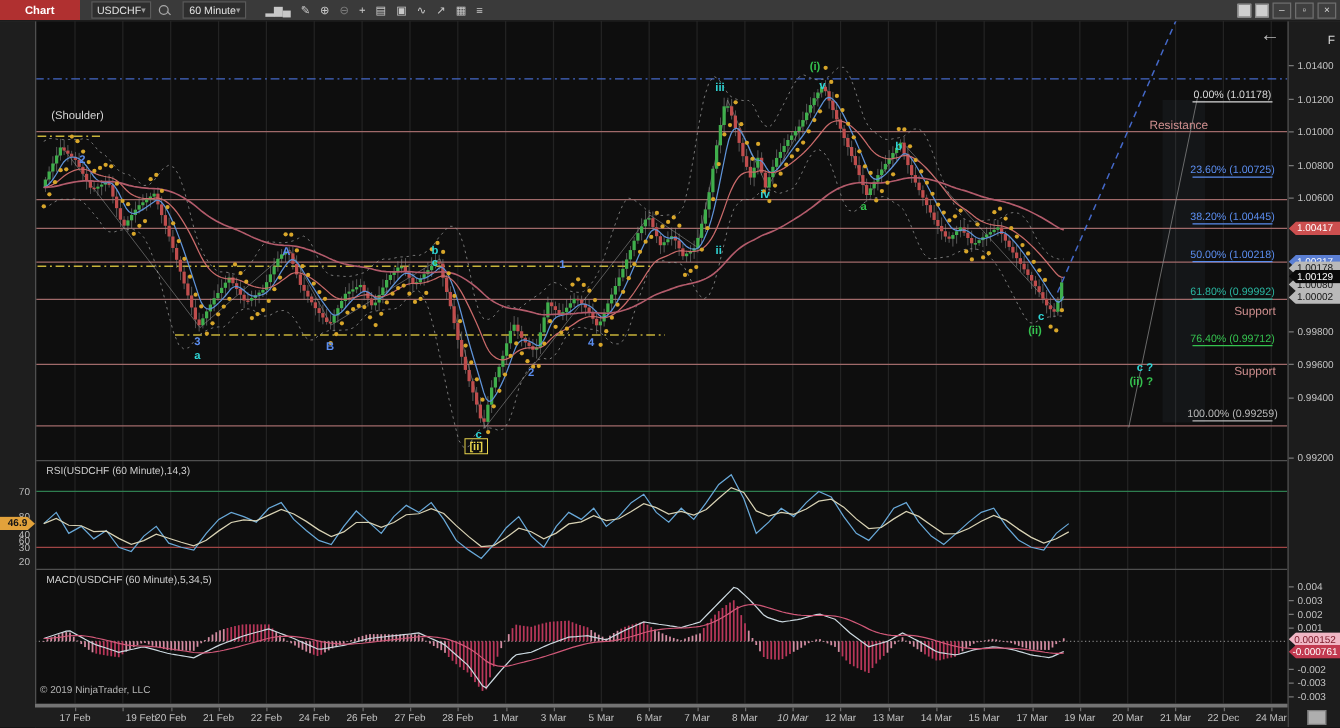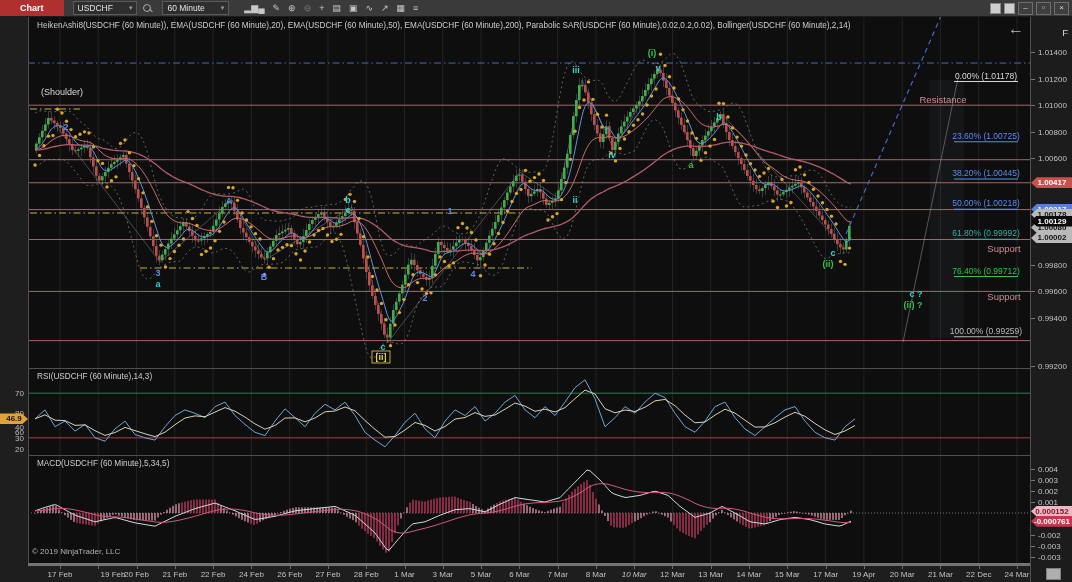--- a/index.html
+++ b/index.html
@@ -4,21 +4,21 @@
 <style>
   html,body{margin:0;padding:0;background:#111;}
   .window{position:relative;width:1072px;height:582px;background:#262626;
     font-family:"Liberation Sans",sans-serif;overflow:hidden;color:#ccc;}
   
   .toolbar{position:absolute;top:0;left:0;right:0;height:16px;background:#3a3a3a;
     border-bottom:1px solid #1c1c1c;display:flex;align-items:center;gap:5px;z-index:30;}
   .chart-tab{height:16px;padding:0 20px;background:#b03030;color:#fff;font-size:9px;
     line-height:16px;font-weight:bold;}
   .combo{display:flex;align-items:center;height:12px;background:#2e2e2e;border:1px solid #5a5a5a;
-    font-size:8.5px;color:#e2e2e2;padding:0 4px;gap:16px;margin-left:4px;}
+    font-size:8.5px;color:#e2e2e2;padding:0 4px;gap:0;margin-left:4px;}
   .combo .chev{font-size:7px;color:#9a9a9a;}
   .mag{position:relative;width:11px;height:11px;display:inline-block;}
   .mag i{position:absolute;display:block;}
   .mag .mc{left:1px;top:1px;width:6px;height:6px;border:1px solid #a8a8a8;border-radius:50%;}
   .mag .mh{left:7px;top:7px;width:4px;height:1px;background:#a8a8a8;transform:rotate(45deg);}
   .tool-icons{display:flex;gap:8px;margin-left:10px;align-items:center;}
   .tool-icon{font-size:9px;color:#c8c8c8;line-height:14px;cursor:default;}
   .tool-icon.dim{opacity:.45;}
   .win-controls{margin-left:auto;display:flex;gap:3px;align-items:center;padding-right:3px;}
   .link-sq{width:9px;height:9px;background:#cfcfcf;border:1px solid #8a8a8a;}
@@ -35,21 +35,21 @@
   .chart-canvas svg{position:absolute;left:0;top:0;}
   svg text{font-family:"Liberation Sans",sans-serif;}
   .overlay-label{position:absolute;font-size:8.2px;color:#cdcdcd;white-space:nowrap;z-index:8;}
   .back-arrow{position:absolute;left:980px;top:4px;font-size:16px;color:#b8b8b8;z-index:9;}
   .copyright{position:absolute;left:4px;top:531px;font-size:8px;color:#b4b4b4;z-index:8;}
   .price-axis{position:absolute;left:1030px;top:16px;width:42px;bottom:0;background:#1c1c1c;
     border-left:1px solid #4f4f4f;z-index:10;}
   .pa-tick{position:absolute;left:7px;font-size:8px;color:#c2c2c2;}
   .pa-tick::before{content:"";position:absolute;left:-7px;top:4px;width:4px;height:1px;background:#777;}
   .pa-badge{position:absolute;left:0;width:42px;height:11px;font-size:8px;line-height:11px;
-    text-align:center;font-weight:bold;clip-path:polygon(14% 0,100% 0,100% 100%,14% 100%,0 50%);}
+    text-align:center;font-weight:normal;clip-path:polygon(14% 0,100% 0,100% 100%,14% 100%,0 50%);}
   .fixed-label{position:absolute;top:11px;right:5px;font-size:9.5px;color:#d8d8d8;}
   .time-axis{position:absolute;left:28px;top:563px;width:1002px;height:19px;background:#1e1e1e;
     border-top:3px solid #737373;z-index:10;}
   .ta-label{position:absolute;top:4px;font-size:8px;color:#c2c2c2;transform:translateX(-50%);white-space:nowrap;}
   .ta-tick{position:absolute;top:0;width:1px;height:3px;background:#6a6a6a;}
   .corner-box{position:absolute;left:1046px;top:568px;width:13px;height:10px;background:#aeaeae;
     border:1px solid #808080;z-index:12;}
 </style>
 </head>
 <body>
@@ -1215,21 +1215,20 @@
           <text x="691" y="104" text-anchor="middle" font-size="9" fill="#2fd5d5" font-weight="bold">b</text>
           <text x="805" y="240" text-anchor="middle" font-size="9" fill="#2fd5d5" font-weight="bold">c</text>
           <text x="800" y="251" text-anchor="middle" font-size="9" fill="#35c24f" font-weight="bold">(ii)</text>
           <text x="888" y="281" text-anchor="middle" font-size="9" fill="#2fd5d5" font-weight="bold">c ?</text>
           <text x="885" y="292" text-anchor="middle" font-size="9" fill="#35c24f" font-weight="bold">(ii) ?</text>
           <text x="915" y="87" text-anchor="middle" font-size="9.5" fill="#cf8f8f" font-weight="normal">Resistance</text>
           <text x="976" y="236" text-anchor="middle" font-size="9.5" fill="#cf8f8f" font-weight="normal">Support</text>
           <text x="976" y="284" text-anchor="middle" font-size="9.5" fill="#cf8f8f" font-weight="normal">Support</text>
         </g>
       </svg>
-    <div class="overlay-label" style="left:9px;top:5px">HeikenAshi8(USDCHF (60 Minute)), EMA(USDCHF (60 Minute),20), EMA(USDCHF (60 Minute),50), EMA(USDCHF (60 Minute),200), Parabolic SAR(USDCHF (60 Minute),0.02,0.2,0.02), Bollinger(USDCHF (60 Minute),2,14)</div>
     <div class="overlay-label" style="left:9px;top:356px">RSI(USDCHF (60 Minute),14,3)</div>
     <div class="overlay-label" style="left:9px;top:443px">MACD(USDCHF (60 Minute),5,34,5)</div>
     <div class="copyright">© 2019 NinjaTrader, LLC</div>
     <div class="back-arrow">←</div>
   </div>
 
   <div class="price-axis" id="price-axis">
     <div class="fixed-label">F</div>
   <div class="pa-tick" style="top: 32px;">1.01400</div>
       <div class="pa-tick" style="top: 58.6px;">1.01200</div>
@@ -1294,21 +1293,21 @@
       <div class="ta-label" style="left: 644.48px;">12 Mar</div>
       <div class="ta-tick" style="left: 682.76px;"></div>
       <div class="ta-label" style="left: 682.76px;">13 Mar</div>
       <div class="ta-tick" style="left: 721.04px;"></div>
       <div class="ta-label" style="left: 721.04px;">14 Mar</div>
       <div class="ta-tick" style="left: 759.32px;"></div>
       <div class="ta-label" style="left: 759.32px;">15 Mar</div>
       <div class="ta-tick" style="left: 797.6px;"></div>
       <div class="ta-label" style="left: 797.6px;">17 Mar</div>
       <div class="ta-tick" style="left: 835.88px;"></div>
-      <div class="ta-label" style="left: 835.88px;">19 Apr</div>
+      <div class="ta-label" style="left: 835.88px;">19 Mar</div>
       <div class="ta-tick" style="left: 874.16px;"></div>
       <div class="ta-label" style="left: 874.16px;">20 Mar</div>
       <div class="ta-tick" style="left: 912.44px;"></div>
       <div class="ta-label" style="left: 912.44px;">21 Mar</div>
       <div class="ta-tick" style="left: 950.72px;"></div>
       <div class="ta-label" style="left: 950.72px;">22 Dec</div>
       <div class="ta-tick" style="left: 989px;"></div>
       <div class="ta-label" style="left: 989px;">24 Mar</div>
     </div>
 

